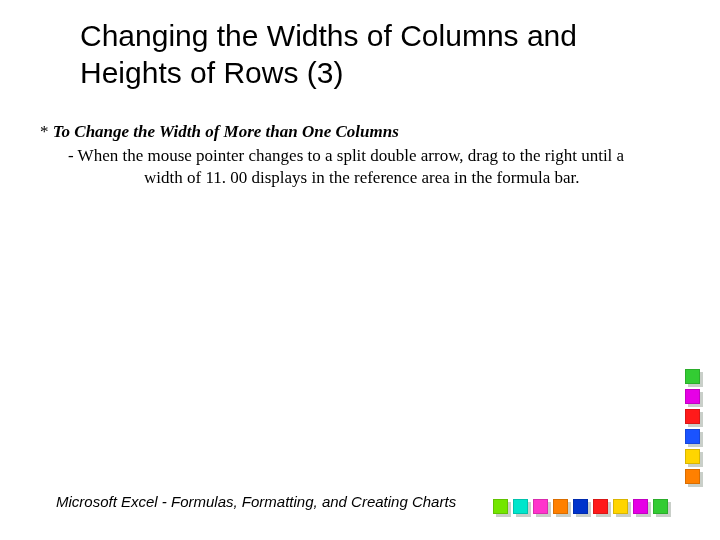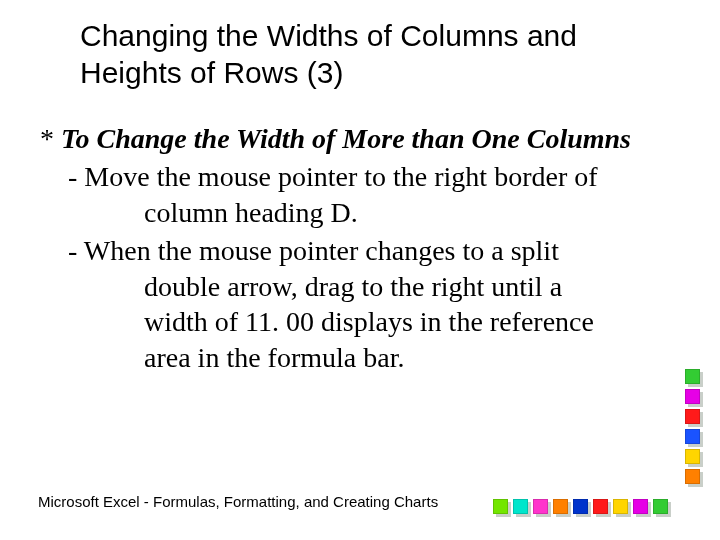--- a/index.html
+++ b/index.html
@@ -19,21 +19,21 @@
   .title {
     font-family: Arial, Helvetica, sans-serif;
     font-size: 30px;
     font-weight: 400;
     text-align: left;
     line-height: 1.22;
     margin: 0 auto 30px auto;
     max-width: 560px;
   }
   .content {
-    font-size: 28px;
+    font-size: 17px;
     line-height: 1.28;
     padding-left: 0;
   }
   .top-line {
     margin-bottom: 2px;
   }
   .top-line .asterisk {
     font-weight: 400;
   }
   .top-line .lead {
@@ -41,25 +41,26 @@
     font-weight: bold;
   }
   .bullet-wrap {
     padding-left: 104px;
     text-indent: -76px;
     padding-right: 50px;
     margin-bottom: 2px;
   }
   .footer {
     position: absolute;
-    left: 38px;
+    left: 56px;
     bottom: 30px;
     font-family: Arial, Helvetica, sans-serif;
     font-size: 15px;
     color: #000;
+    font-style: italic;
   }
   
   .deco-bottom {
     position: absolute;
     bottom: 26px;
     right: 52px;
     display: flex;
     gap: 5px;
   }
   .sq {
@@ -111,21 +112,20 @@
 <body>
 
 <div class="slide">
 
   <h1 class="title">Changing the Widths of Columns and Heights of Rows (3)</h1>
 
   <div class="content">
     <div class="top-line">
       <span class="asterisk">* </span><span class="lead">To Change the Width of More than One Columns</span>
     </div>
-    <div class="bullet-wrap">- Move the mouse pointer to the right border of column heading D.</div>
     <div class="bullet-wrap">- When the mouse pointer changes to a split double arrow, drag to the right until a width of 11. 00 displays in the reference area in the formula bar.</div>
   </div>
 
   <div class="footer">Microsoft  Excel - Formulas, Formatting, and Creating Charts</div>
 
   <div class="deco-right" id="deco-right">
       <div class="sq">
         <span class="fill c-green"></span>
       </div>
       <div class="sq">

